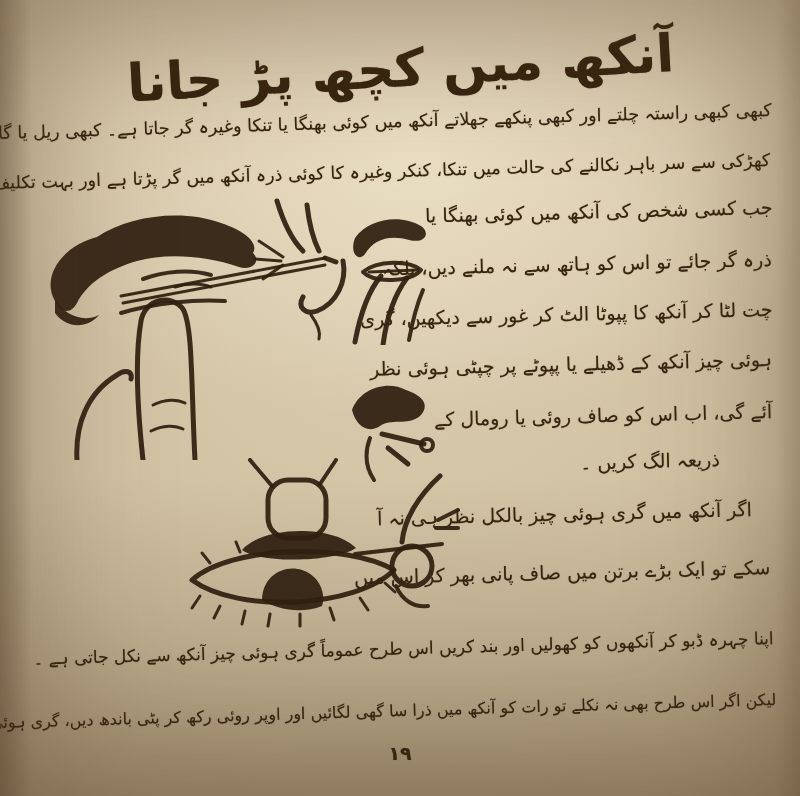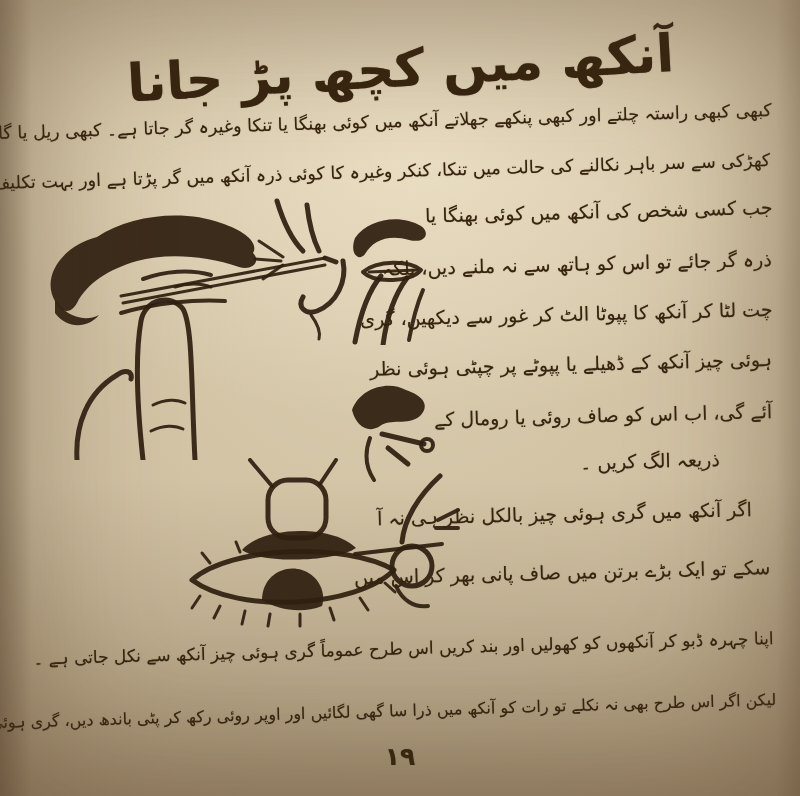--- a/index.html
+++ b/index.html
@@ -34,21 +34,21 @@
     font-size:52px;font-weight:bold;
     transform:rotate(-3.2deg);
     letter-spacing:1px;
   }
   .intro{font-size:17.5px;transform:rotate(-1.7deg);}
   .col{font-size:19px;transform:rotate(-1.4deg);}
   .wide{font-size:17px;transform:rotate(-1.6deg);}
   .wide2{font-size:16px;transform:rotate(-1.7deg);letter-spacing:-0.2px;}
   .pagenum{
     top:742px;left:0;right:0;text-align:center;
-    font-size:25px;font-weight:bold;transform:none;
+    font-size:19px;font-weight:bold;transform:none;
   }
   .sketch{position:absolute;}
   .sketch path,.sketch line,.sketch circle,.sketch rect{
     stroke:#2f1f10;stroke-linecap:round;stroke-linejoin:round;fill:none;opacity:0.93;
   }
   .sketch .fill{fill:#2f1f10;stroke:none;}
 </style>
 </head>
 <body>
 

